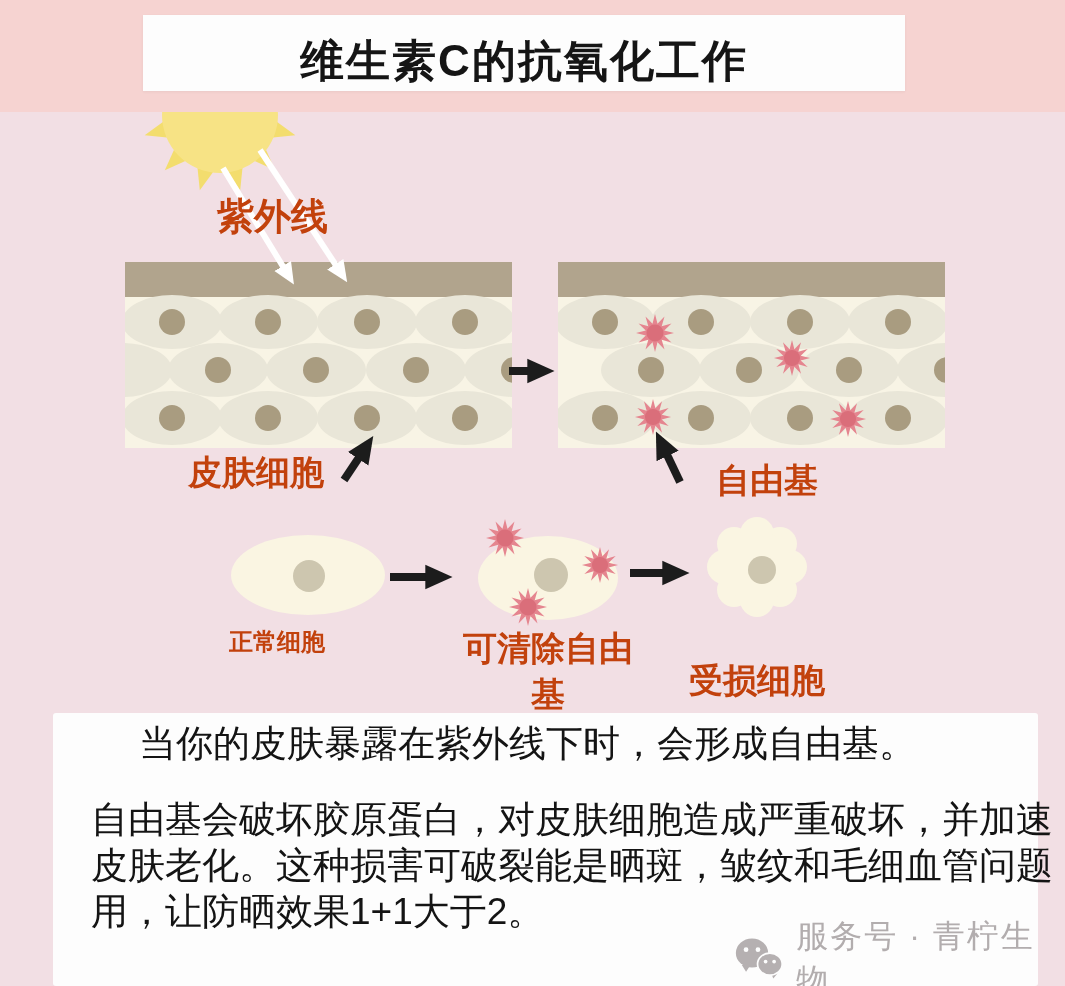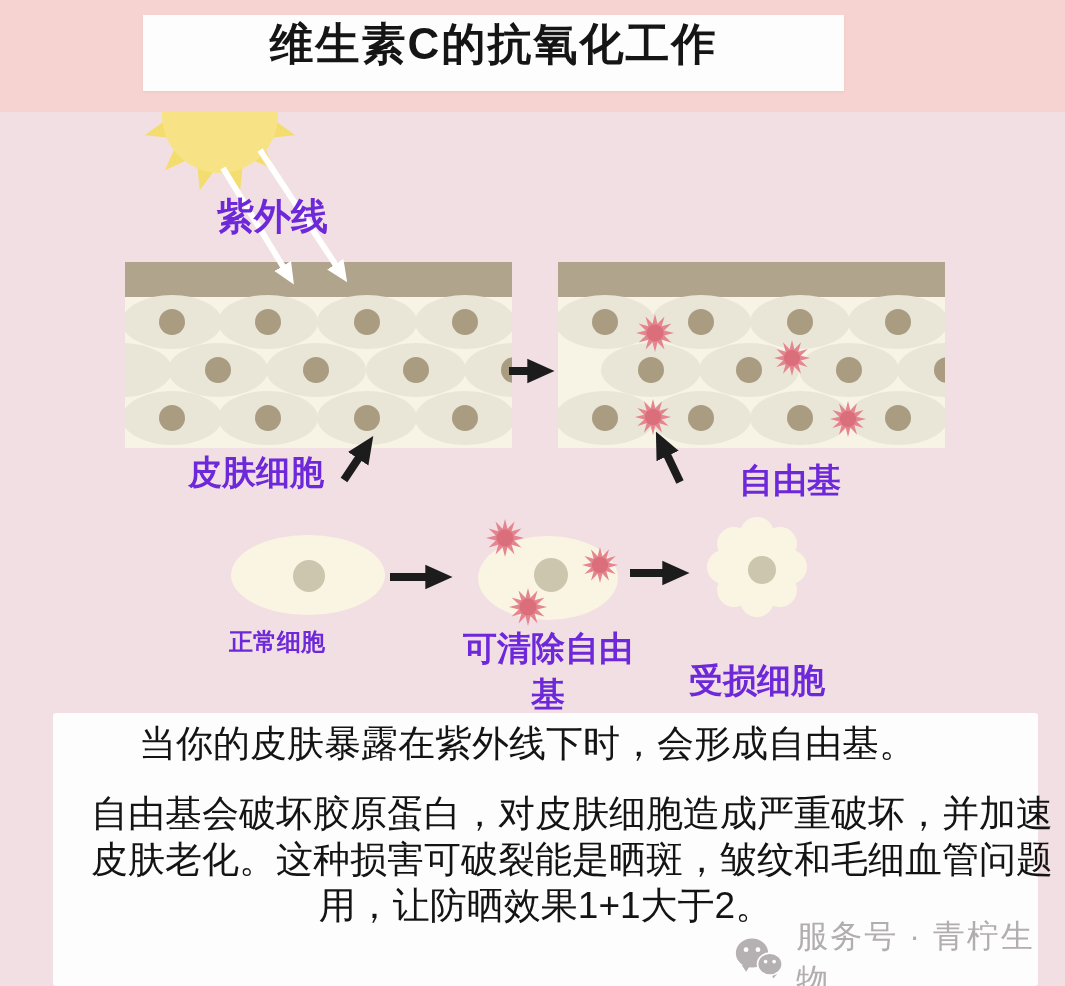--- a/index.html
+++ b/index.html
@@ -5,46 +5,46 @@
   html,body{margin:0;padding:0;background:#ffffff;}
   .canvas{
     position:relative;width:1065px;height:986px;overflow:hidden;
     background:#f2dfe4;
     font-family:"Liberation Sans","DejaVu Sans",sans-serif;
     color:#1c1c1c;
   }
   .top-strip{position:absolute;left:0;top:0;width:1065px;height:112px;background:#f6d3d1;z-index:2;}
   .sun{position:absolute;left:140px;top:45px;z-index:1;}
   .title-box{
-    position:absolute;left:143px;top:15px;width:701px;height:76px;background:#fdfdfd;
-    display:flex;align-items:flex-start;justify-content:center;z-index:3;
+    position:absolute;left:143px;top:15px;width:762px;height:76px;background:#fdfdfd;
+    display:flex;align-items:flex-end;justify-content:center;z-index:3;
     box-shadow:0 1px 3px rgba(0,0,0,0.05);
   }
   .title-box span{font-size:44px;font-weight:700;letter-spacing:2px;color:#151515;}
   .uv-arrows{position:absolute;left:185px;top:128px;z-index:3;}
-  .label{position:absolute;text-align:center;font-weight:600;color:#6d28d9;z-index:4;}
+  .label{position:absolute;text-align:center;font-weight:600;color:#c2410c;z-index:4;}
   .uv-label{left:190px;top:192px;width:165px;font-size:37px;}
   .skin-svg{position:absolute;z-index:1;}
   .skin-left{left:125px;top:262px;}
   .skin-right{left:558px;top:262px;}
   .mid-arrow{position:absolute;left:505px;top:358px;z-index:3;}
   .skin-cells-caption{left:176px;top:450px;width:160px;font-size:34px;}
   .skin-cells-arrow{position:absolute;left:332px;top:428px;z-index:3;}
-  .free-radical-caption{left:735px;top:458px;width:110px;font-size:34px;}
+  .free-radical-caption{left:712px;top:458px;width:110px;font-size:34px;}
   .free-radical-arrow{position:absolute;left:642px;top:426px;z-index:3;}
   .cells-row{position:absolute;left:215px;top:505px;z-index:1;}
   .normal-cell-label{left:207px;top:626px;width:140px;font-size:24px;}
   .attacked-cell-label{left:448px;top:626px;width:200px;font-size:34px;}
   .damaged-cell-label{left:687px;top:626px;width:140px;font-size:34px;margin-top:32px;}
   .desc-panel{
     position:absolute;left:53px;top:713px;width:985px;height:273px;background:#fdfdfd;
     box-sizing:border-box;padding:8px 38px 16px 38px;border-radius:3px;z-index:1;
   }
   .desc-intro{font-size:37px;font-weight:500;line-height:46px;text-indent:48px;color:#141414;margin:0;}
-  .desc-body{margin-top:24px;text-align:center;}
+  .desc-body{margin-top:30px;}
   .desc-line{font-size:37px;font-weight:500;line-height:46px;color:#141414;white-space:nowrap;}
   .watermark{position:absolute;left:735px;top:915px;display:flex;align-items:center;z-index:5;}
   .watermark-text{font-size:32px;color:#b2adae;letter-spacing:2px;margin-left:12px;font-weight:500;}
 </style>
 </head>
 <body>
 
 <div class="canvas">
 
   <svg width="0" height="0" style="position:absolute" aria-hidden="true">

